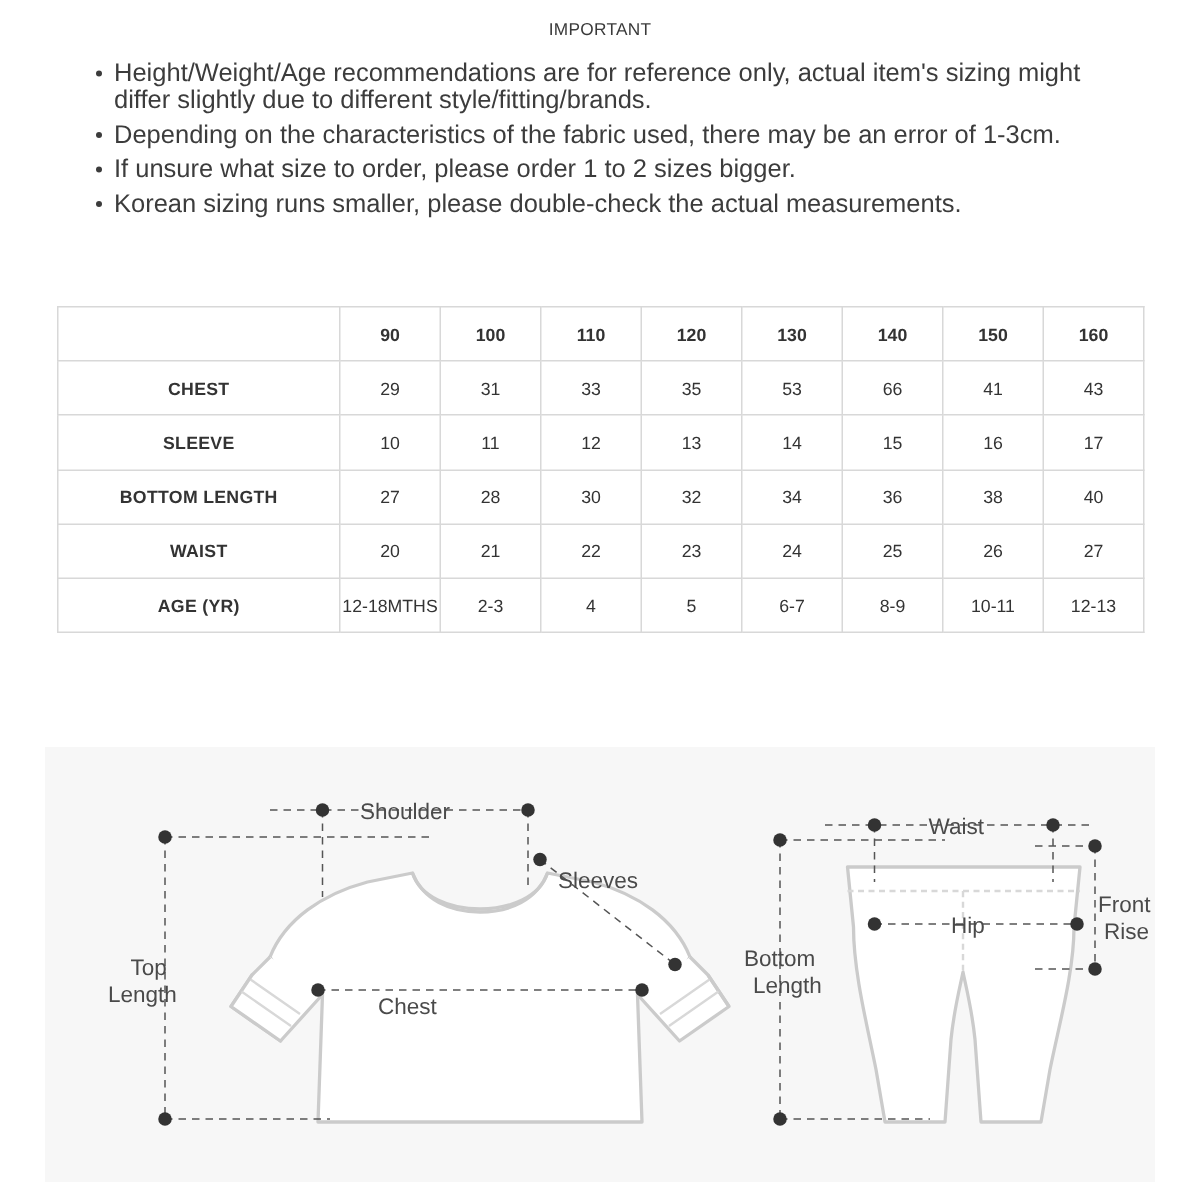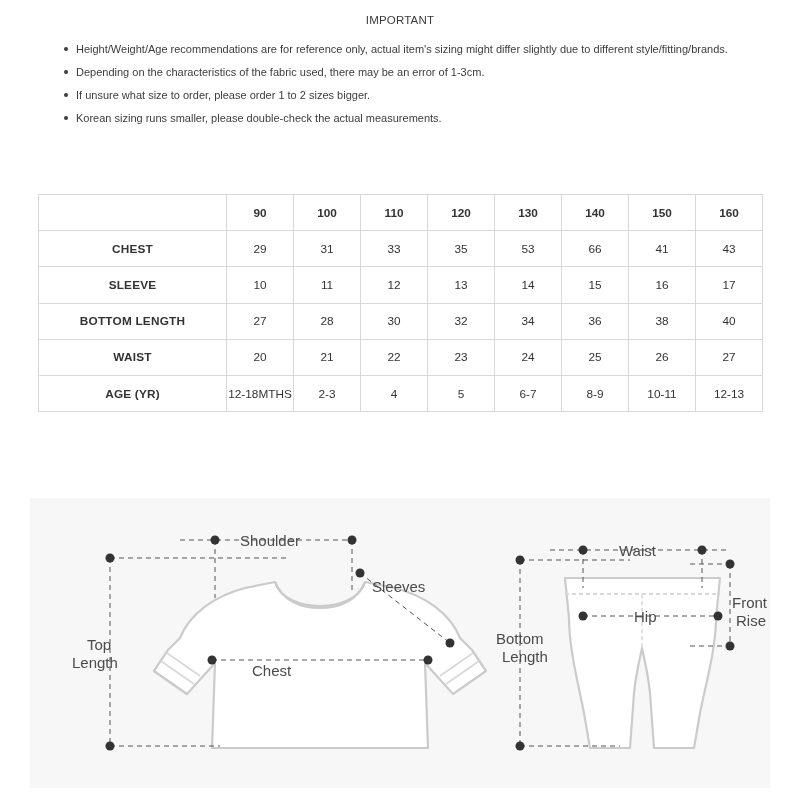--- a/index.html
+++ b/index.html
@@ -30,42 +30,42 @@
     padding-top: 14px;
     letter-spacing: 0.2px;
   }
   .notes {
     margin: 14px 0 0 0;
     padding: 0 46px 0 64px;
     list-style: none;
   }
   .notes li {
     position: relative;
-    font-size: 11px;
+    font-size: 17px;
     line-height: 18px;
     color: #3c3c3c;
     margin-bottom: 5px;
     padding-left: 12px;
   }
   .notes li::before {
     content: "";
     position: absolute;
     left: 0;
     top: 7px;
     width: 4px;
     height: 4px;
     border-radius: 50%;
     background: #3c3c3c;
   }
 
   
   .table-wrap {
     position: absolute;
     left: 38px;
-    top: 194px;
+    top: 204px;
     width: 724px;
   }
   table.size-table {
     border-collapse: collapse;
     width: 100%;
     table-layout: fixed;
   }
   table.size-table th,
   table.size-table td {
     border: 1px solid #d8d8d8;

